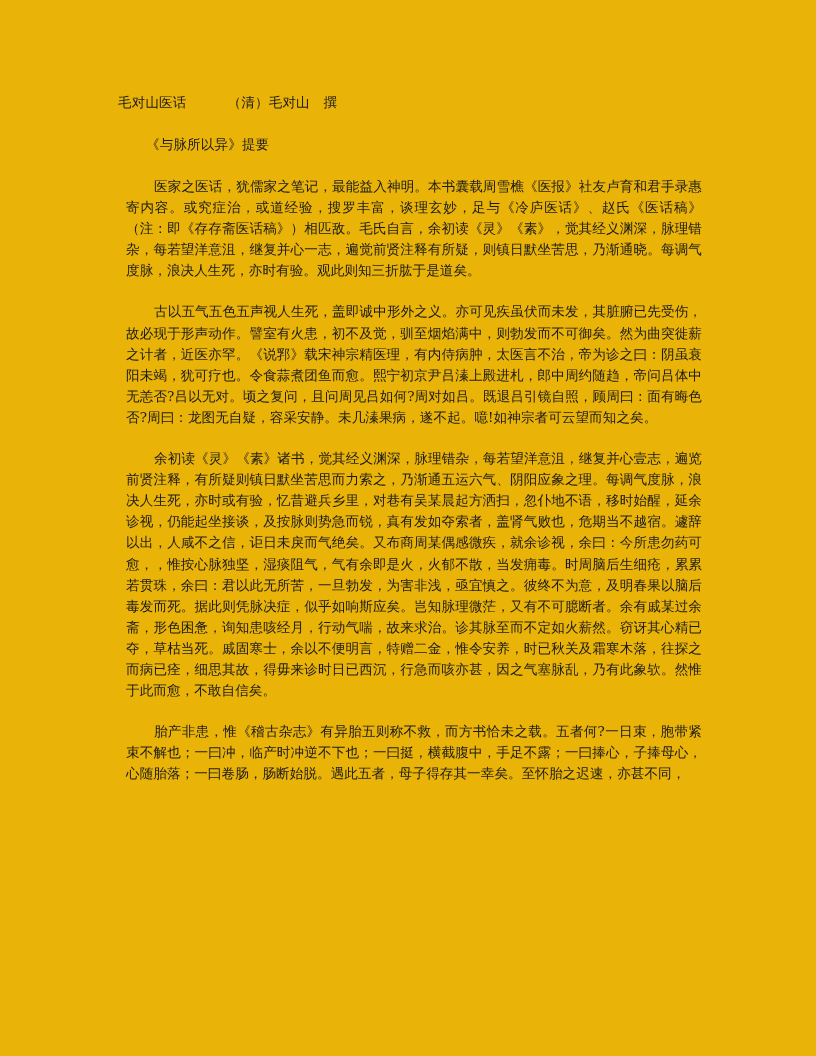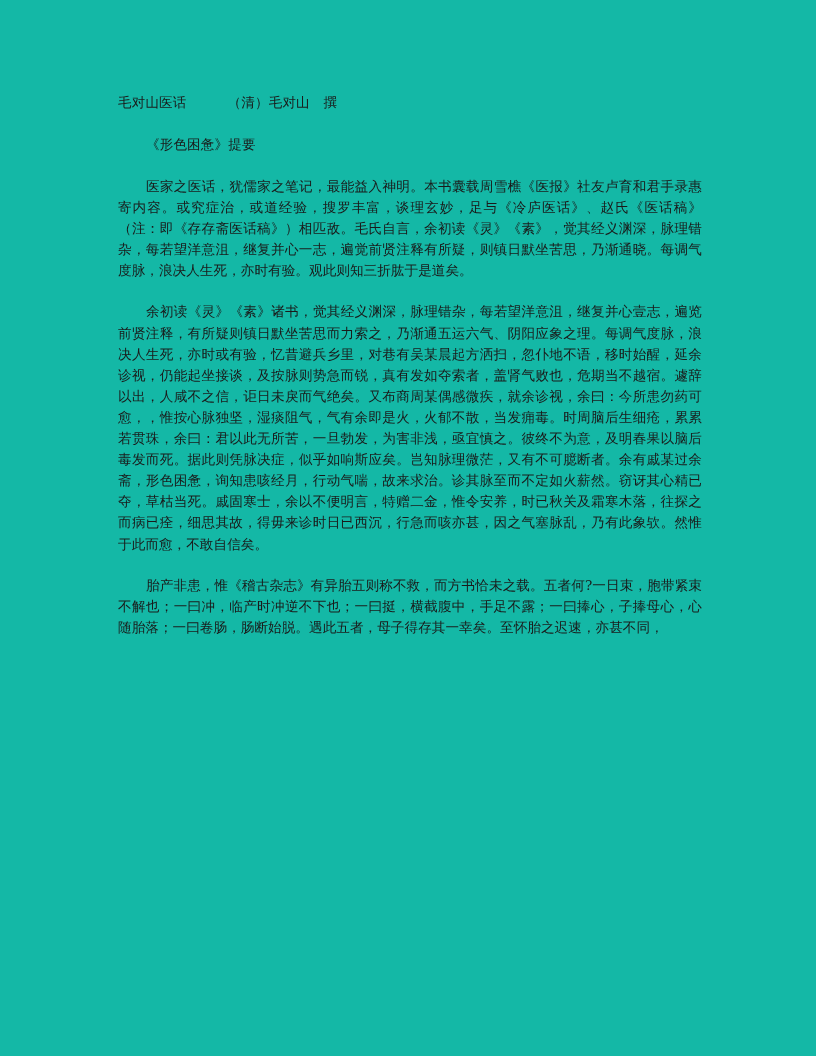--- a/index.html
+++ b/index.html
@@ -6,21 +6,21 @@
   html, body {
     margin: 0;
     padding: 0;
     background: #ffffff;
   }
 
   .page {
     position: relative;
     width: 816px;
     height: 1056px;
-    background: #14b8a6;
+    background: #eab308;
     overflow: hidden;
     font-family: "DejaVu Serif", "Liberation Serif", serif;
     color: #1a1a1a;
     -webkit-font-smoothing: antialiased;
   }
 
   .content {
     position: absolute;
     left: 118px;
     top: 92px;
@@ -43,40 +43,41 @@
     margin: 0 0 22px 0;
   }
 
   .body-para {
     font-size: 13.6px;
     line-height: 21.1px;
     letter-spacing: 0.05px;
     text-indent: 28px;
     text-align: justify;
     text-justify: inter-ideograph;
-    margin: 0 0 20px 0;
+    margin: 0 0 20px 8px;
     word-break: break-all;
   }
 
   .body-para:last-child {
     margin-bottom: 0;
   }
 </style>
 </head>
 <body>
 
 <div class="page">
   <div class="content">
 
     <div class="header-line">毛对山医话　　　（清）毛对山　撰</div>
 
-    <div class="section-title">《形色困惫》提要</div>
+    <div class="section-title">《与脉所以异》提要</div>
 
     <p class="body-para">医家之医话，犹儒家之笔记，最能益入神明。本书囊载周雪樵《医报》社友卢育和君手录惠寄内容。或究症治，或道经验，搜罗丰富，谈理玄妙，足与《冷庐医话》、赵氏《医话稿》（注：即《存存斋医话稿》）相匹敌。毛氏自言，余初读《灵》《素》，觉其经义渊深，脉理错杂，每若望洋意沮，继复并心一志，遍觉前贤注释有所疑，则镇日默坐苦思，乃渐通晓。每调气度脉，浪决人生死，亦时有验。观此则知三折肱于是道矣。</p>
 
+    <p class="body-para">古以五气五色五声视人生死，盖即诚中形外之义。亦可见疾虽伏而未发，其脏腑已先受伤，故必现于形声动作。譬室有火患，初不及觉，驯至烟焰满中，则勃发而不可御矣。然为曲突徙薪之计者，近医亦罕。《说郛》载宋神宗精医理，有内侍病肿，太医言不治，帝为诊之曰：阴虽衰阳未竭，犹可疗也。令食蒜煮团鱼而愈。熙宁初京尹吕溱上殿进札，郎中周约随趋，帝问吕体中无恙否?吕以无对。顷之复问，且问周见吕如何?周对如吕。既退吕引镜自照，顾周曰：面有晦色否?周曰：龙图无自疑，容采安静。未几溱果病，遂不起。噫!如神宗者可云望而知之矣。</p>
 
 
     <p class="body-para">余初读《灵》《素》诸书，觉其经义渊深，脉理错杂，每若望洋意沮，继复并心壹志，遍览前贤注释，有所疑则镇日默坐苦思而力索之，乃渐通五运六气、阴阳应象之理。每调气度脉，浪决人生死，亦时或有验，忆昔避兵乡里，对巷有吴某晨起方洒扫，忽仆地不语，移时始醒，延余诊视，仍能起坐接谈，及按脉则势急而锐，真有发如夺索者，盖肾气败也，危期当不越宿。遽辞以出，人咸不之信，讵日未戾而气绝矣。又布商周某偶感微疾，就余诊视，余曰：今所患勿药可愈，，惟按心脉独坚，湿痰阻气，气有余即是火，火郁不散，当发痈毒。时周脑后生细疮，累累若贯珠，余曰：君以此无所苦，一旦勃发，为害非浅，亟宜慎之。彼终不为意，及明春果以脑后毒发而死。据此则凭脉决症，似乎如响斯应矣。岂知脉理微茫，又有不可臆断者。余有戚某过余斋，形色困惫，询知患咳经月，行动气喘，故来求治。诊其脉至而不定如火薪然。窃讶其心精已夺，草枯当死。戚固寒士，余以不便明言，特赠二金，惟令安养，时已秋关及霜寒木落，往探之而病已痊，细思其故，得毋来诊时日已西沉，行急而咳亦甚，因之气塞脉乱，乃有此象欤。然惟于此而愈，不敢自信矣。</p>
 
 
     <p class="body-para">胎产非患，惟《稽古杂志》有异胎五则称不救，而方书恰未之载。五者何?一日束，胞带紧束不解也；一曰冲，临产时冲逆不下也；一曰挺，横截腹中，手足不露；一曰捧心，子捧母心，心随胎落；一曰卷肠，肠断始脱。遇此五者，母子得存其一幸矣。至怀胎之迟速，亦甚不同，</p>
 
   </div>
 </div>
 

